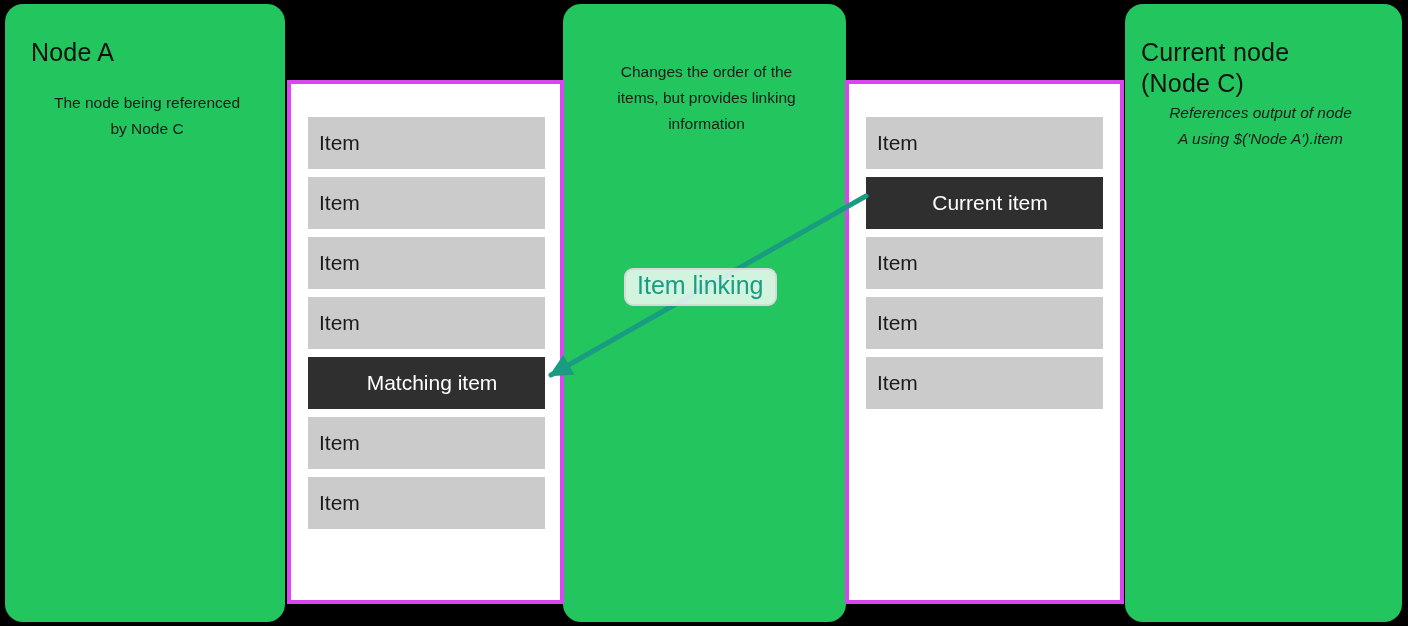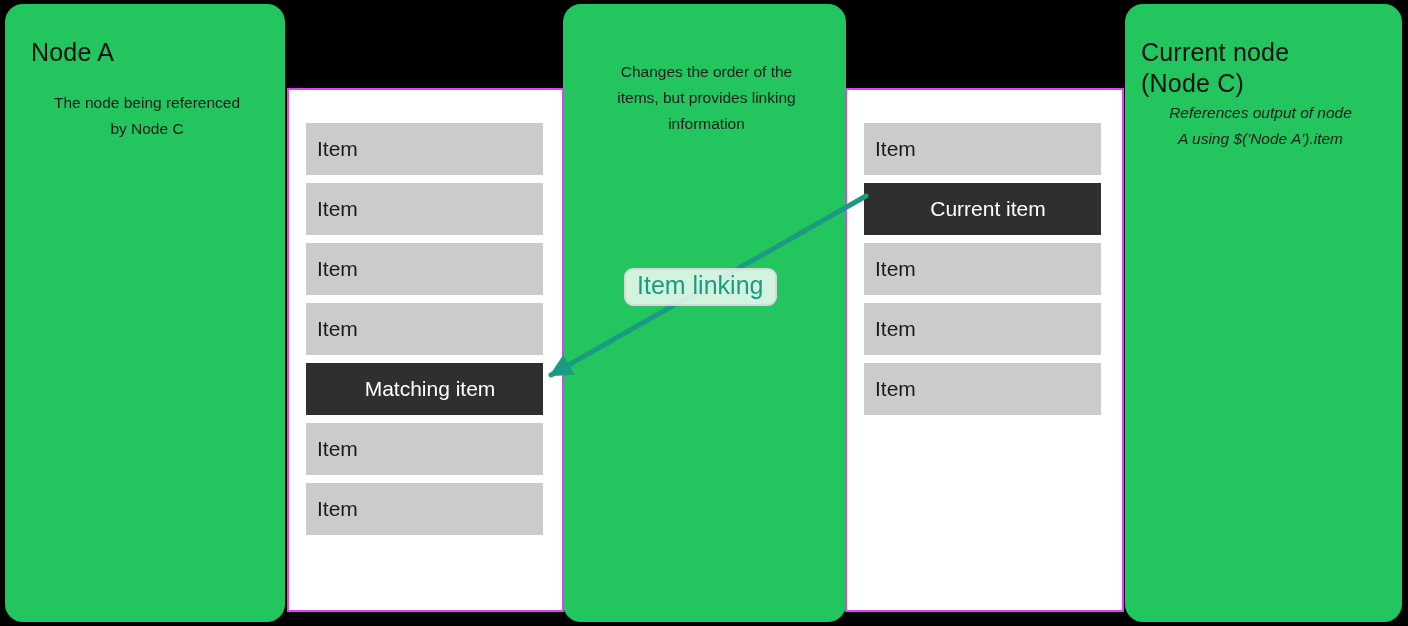--- a/index.html
+++ b/index.html
@@ -18,22 +18,22 @@
   .card h2{
     margin:0;font-size:25px;line-height:31px;font-weight:500;color:#111;
     letter-spacing:.2px;
   }
   .card .desc{
     margin:22px 0 0 0;font-size:15.5px;line-height:26px;color:#1c1c1c;font-weight:400;text-align:center;
   }
   .desc span{display:block;}
   
   .panel{
-    position:absolute;top:88px;height:524px;background:#fff;
-    border:2px solid #d946ef;box-sizing:border-box;z-index:2;
+    position:absolute;top:80px;height:524px;background:#fff;
+    border:4px solid #d946ef;box-sizing:border-box;z-index:2;
   }
   .panel-1{left:287px;width:277px;}
   .panel-2{left:845px;width:279px;}
   .row{
     position:relative;margin:0 0 8px 17px;width:237px;height:52px;
     background:#cbcbcb;color:#1b1b1b;font-size:21px;font-weight:500;
     line-height:52px;padding-left:11px;box-sizing:border-box;
     white-space:nowrap;overflow:hidden;
   }
   .panel .row:first-child{margin-top:33px;}

